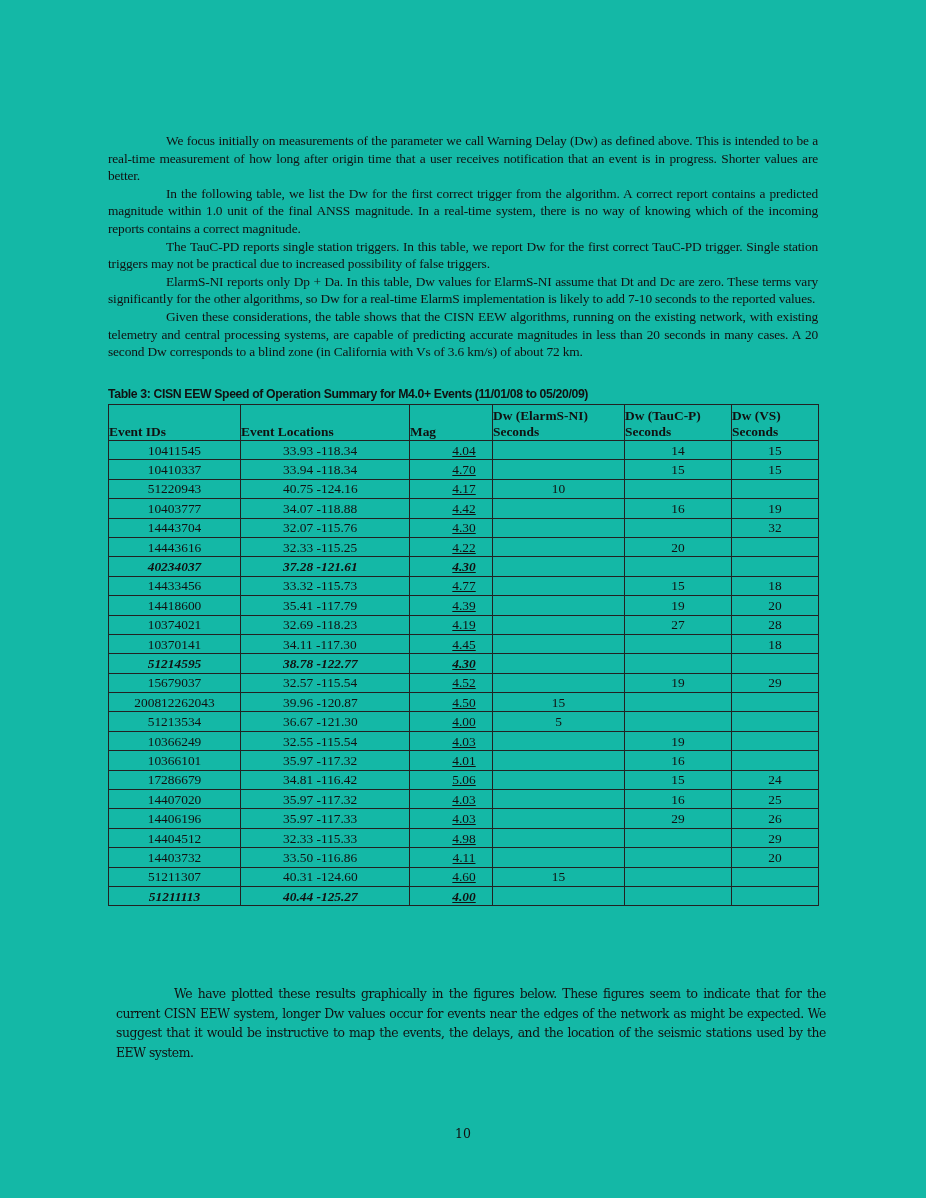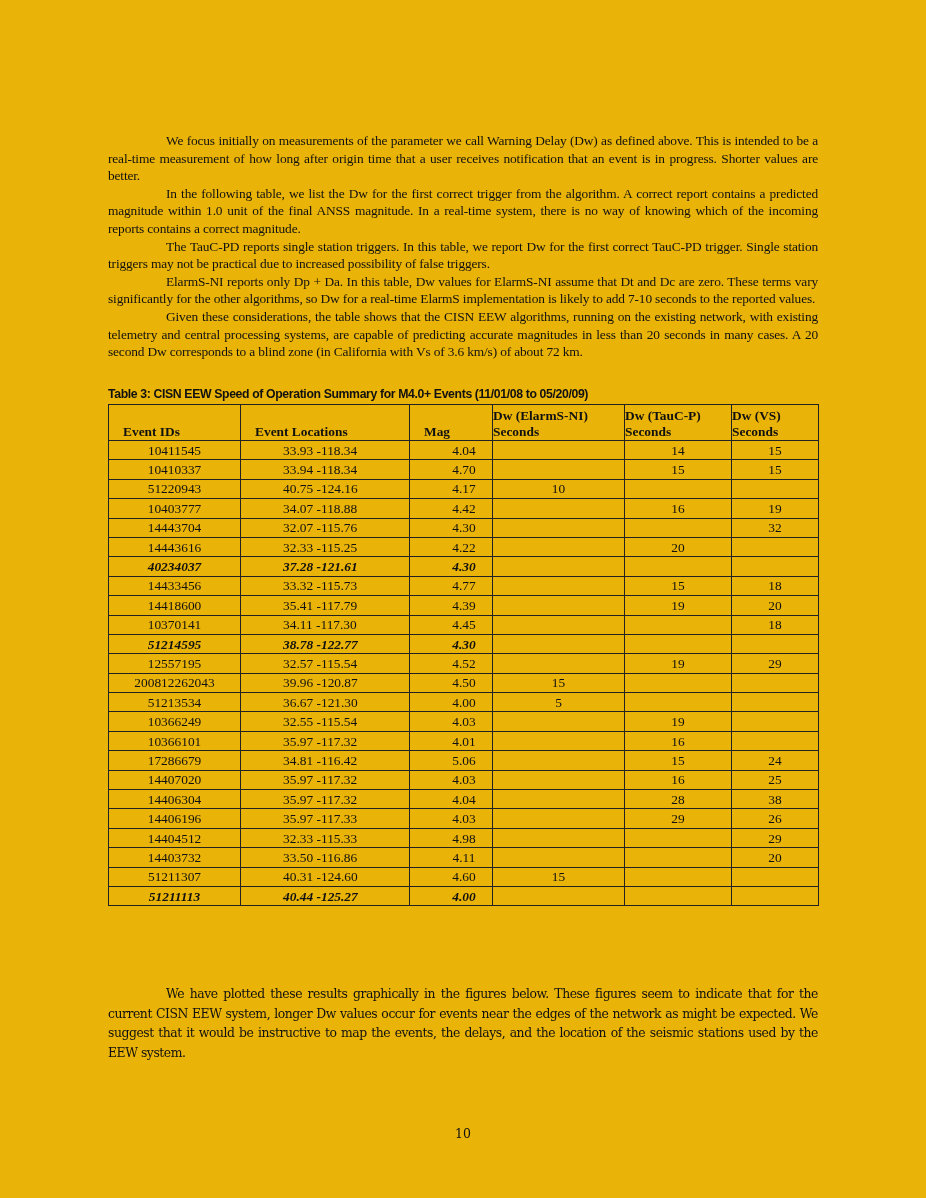--- a/index.html
+++ b/index.html
@@ -1,43 +1,43 @@
 <!DOCTYPE html>
 <html><head>
 <meta charset="utf-8">
 <style>
   html, body { margin:0; padding:0; background:#ffffff; }
   body { width:926px; height:1198px; position:relative; overflow:hidden; color:#111; }
-  .page { position:absolute; left:0; top:0; width:926px; height:1198px; background:#eab308; }
+  .page { position:absolute; left:0; top:0; width:926px; height:1198px; background:#14b8a6; }
   .body-text {
     position:absolute; left:108px; width:710px; top:132px;
     font-family:"Liberation Serif", serif; font-size:13.4px; line-height:17.6px;
     text-align:justify; letter-spacing:-0.15px;
   }
   .body-text p { margin:0; text-indent:58px; }
   .caption {
     position:absolute; left:108px; top:386px;
     font-family:"Liberation Sans", sans-serif; font-weight:bold; font-size:13.2px;
     letter-spacing:-0.4px; white-space:nowrap; transform:scaleX(0.93); transform-origin:left;
   }
   table.data {
     position:absolute; left:108px; top:404px; width:710px;
     border-collapse:collapse; table-layout:fixed;
     font-family:"Liberation Serif", serif; font-size:13.4px;
   }
   table.data th, table.data td { border:1.2px solid #222; padding:0; height:18.4px; line-height:17px; }
   table.data th { font-weight:bold; vertical-align:bottom; height:35px; line-height:16px; }
   table.data td { text-align:center; }
-  table.data th.l { text-align:left; padding-left:14px; }
+  table.data th.l { text-align:left; }
   table.data th.c { text-align:left; }
   tr.hl td.k { font-weight:bold; font-style:italic; }
   td.loc { text-align:left !important; padding-left:42px !important; }
-  td.mag { text-align:center; padding-left:26px !important; }
+  td.mag { text-align:center; padding-left:26px !important;text-decoration:underline; }
   .closing {
-    position:absolute; left:108px; width:710px; top:984px;
+    position:absolute; left:116px; width:710px; top:984px;
     font-family:"DejaVu Serif", serif; font-size:12.4px; line-height:19.6px;
     text-align:justify; letter-spacing:-0.45px;
   }
   .closing p { margin:0; text-indent:58px; }
   .page-num {
     position:absolute; top:1126px; left:0; width:926px; text-align:center;
     font-family:"DejaVu Serif", serif; font-size:12.5px;
   }
 </style>
 </head>
@@ -150,37 +150,45 @@
         </tr>
         <tr>
           <td class="k">14418600</td>
           <td class="k loc">35.41 -117.79</td>
           <td class="k mag">4.39</td>
           <td></td>
           <td>19</td>
           <td>20</td>
         </tr>
         <tr>
+          <td class="k">10374021</td>
+          <td class="k loc">32.69 -118.23</td>
+          <td class="k mag">4.19</td>
+          <td></td>
+          <td>27</td>
+          <td>28</td>
+        </tr>
+        <tr>
           <td class="k">10370141</td>
           <td class="k loc">34.11 -117.30</td>
           <td class="k mag">4.45</td>
           <td></td>
           <td></td>
           <td>18</td>
         </tr>
         <tr class="hl">
           <td class="k">51214595</td>
           <td class="k loc">38.78 -122.77</td>
           <td class="k mag">4.30</td>
           <td></td>
           <td></td>
           <td></td>
         </tr>
         <tr>
-          <td class="k">12557195</td>
+          <td class="k">15679037</td>
           <td class="k loc">32.57 -115.54</td>
           <td class="k mag">4.52</td>
           <td></td>
           <td>19</td>
           <td>29</td>
         </tr>
         <tr>
           <td class="k">200812262043</td>
           <td class="k loc">39.96 -120.87</td>
           <td class="k mag">4.50</td>
@@ -222,28 +230,20 @@
         </tr>
         <tr>
           <td class="k">14407020</td>
           <td class="k loc">35.97 -117.32</td>
           <td class="k mag">4.03</td>
           <td></td>
           <td>16</td>
           <td>25</td>
         </tr>
         <tr>
-          <td class="k">14406304</td>
-          <td class="k loc">35.97  -117.32</td>
-          <td class="k mag">4.04</td>
-          <td></td>
-          <td>28</td>
-          <td>38</td>
-        </tr>
-        <tr>
           <td class="k">14406196</td>
           <td class="k loc">35.97  -117.33</td>
           <td class="k mag">4.03</td>
           <td></td>
           <td>29</td>
           <td>26</td>
         </tr>
         <tr>
           <td class="k">14404512</td>
           <td class="k loc">32.33 -115.33</td>

